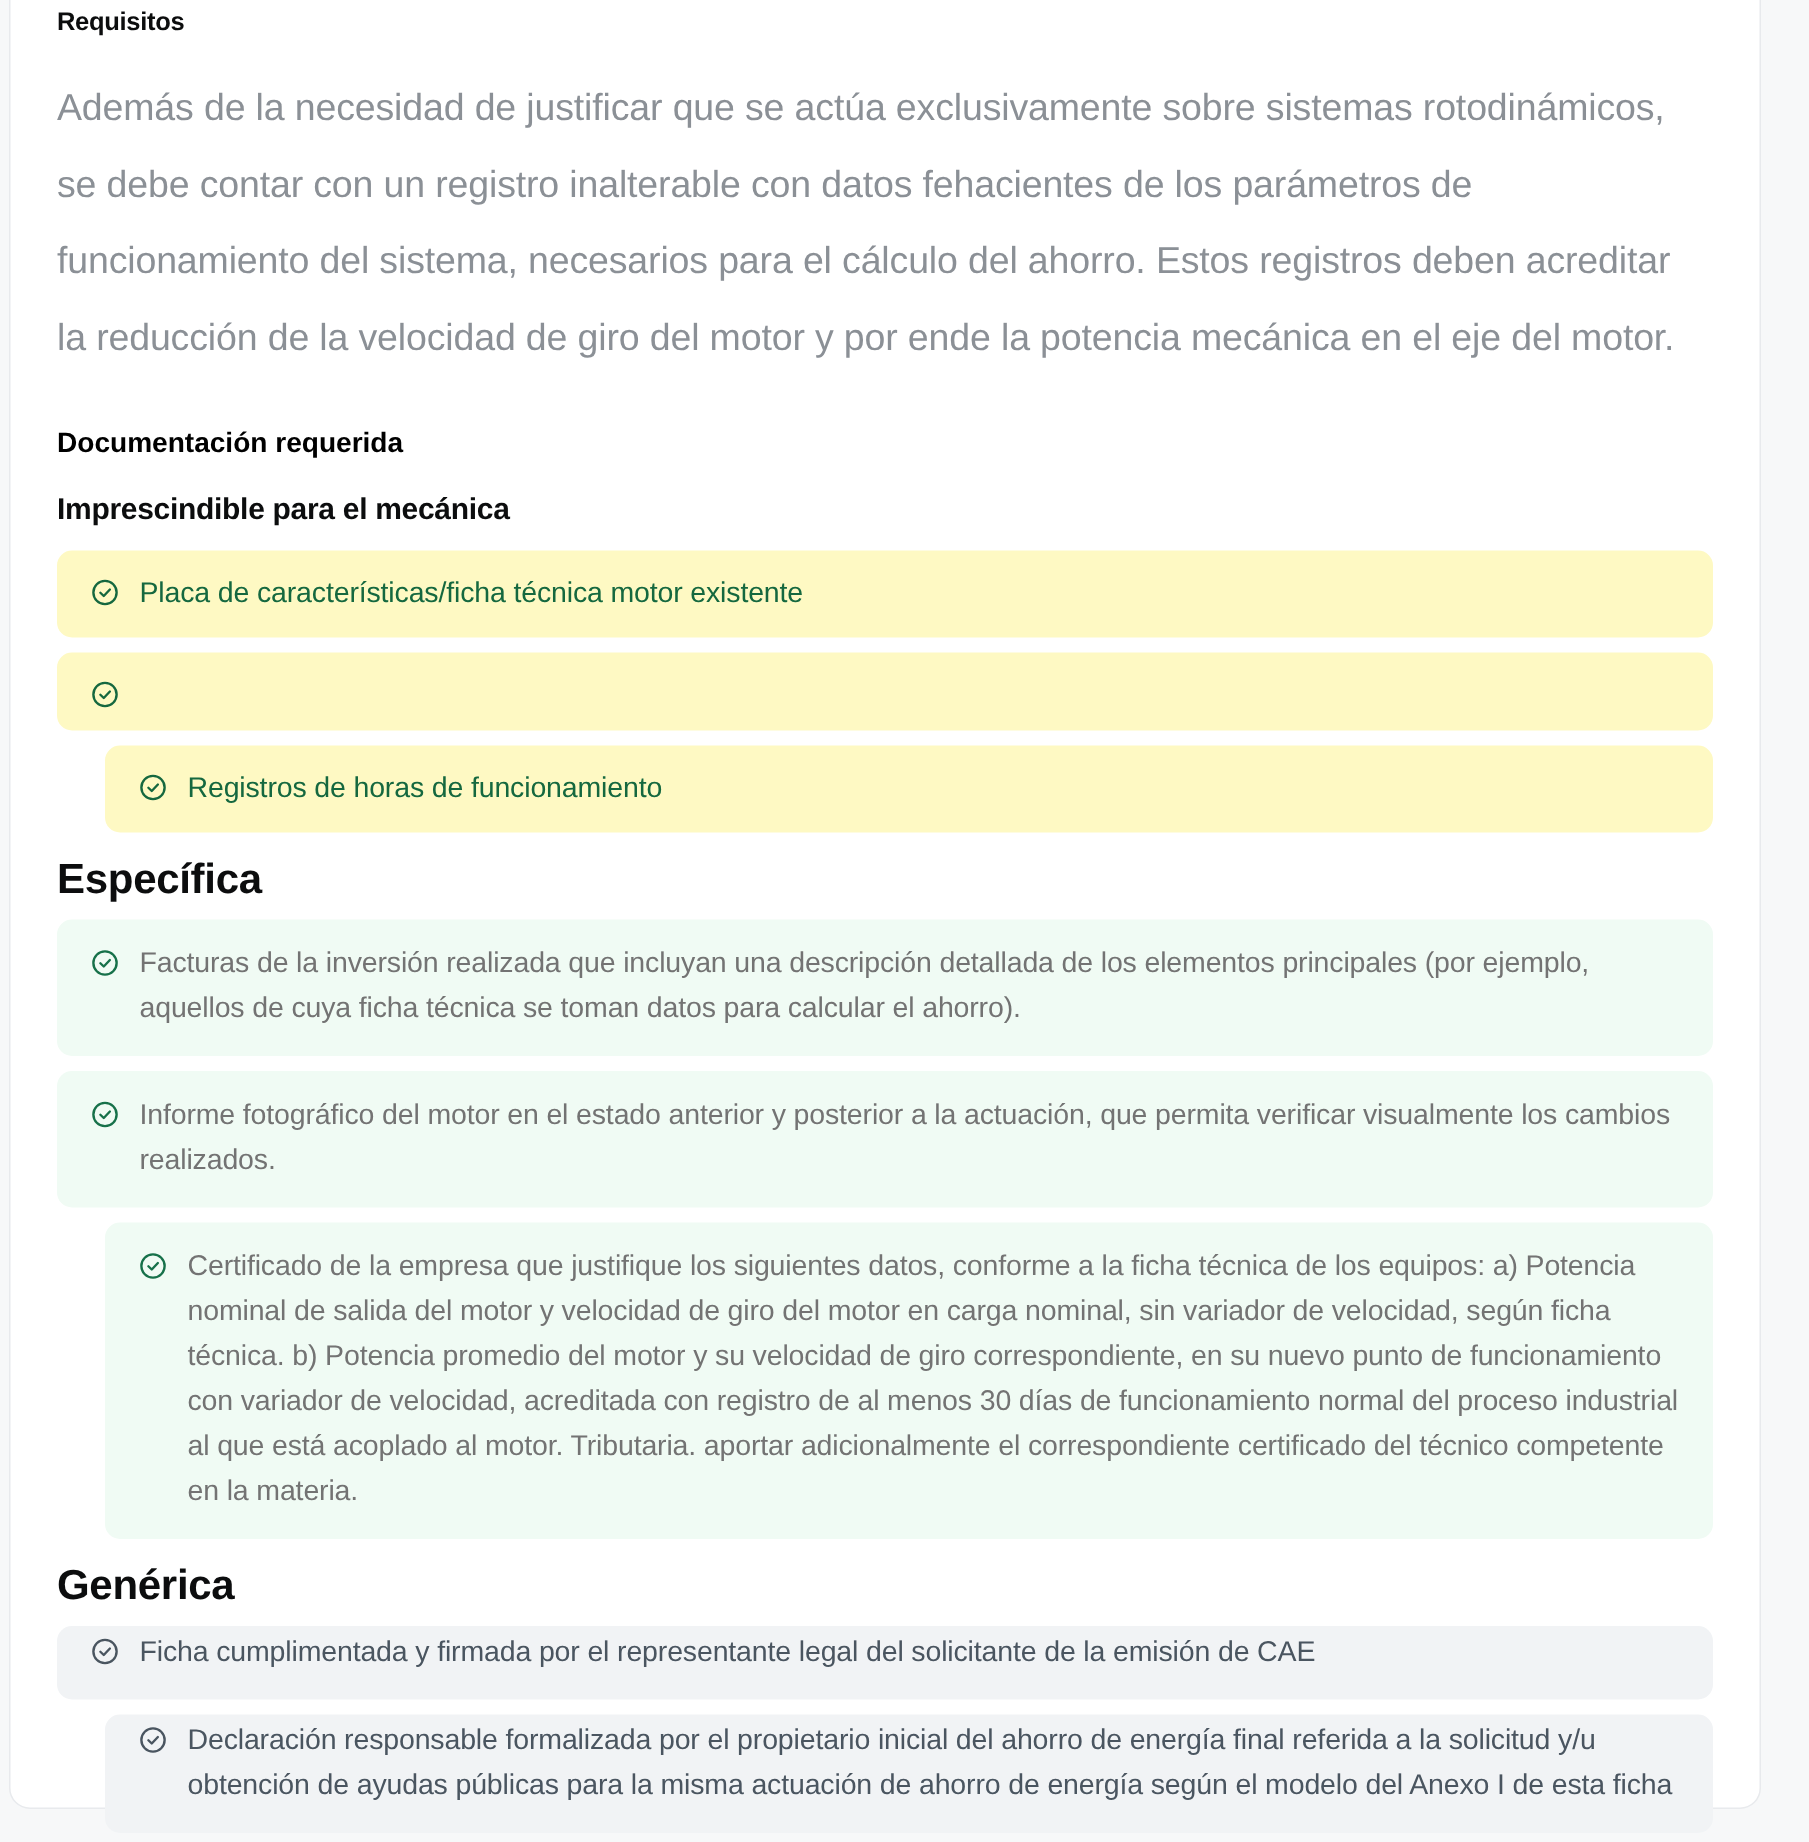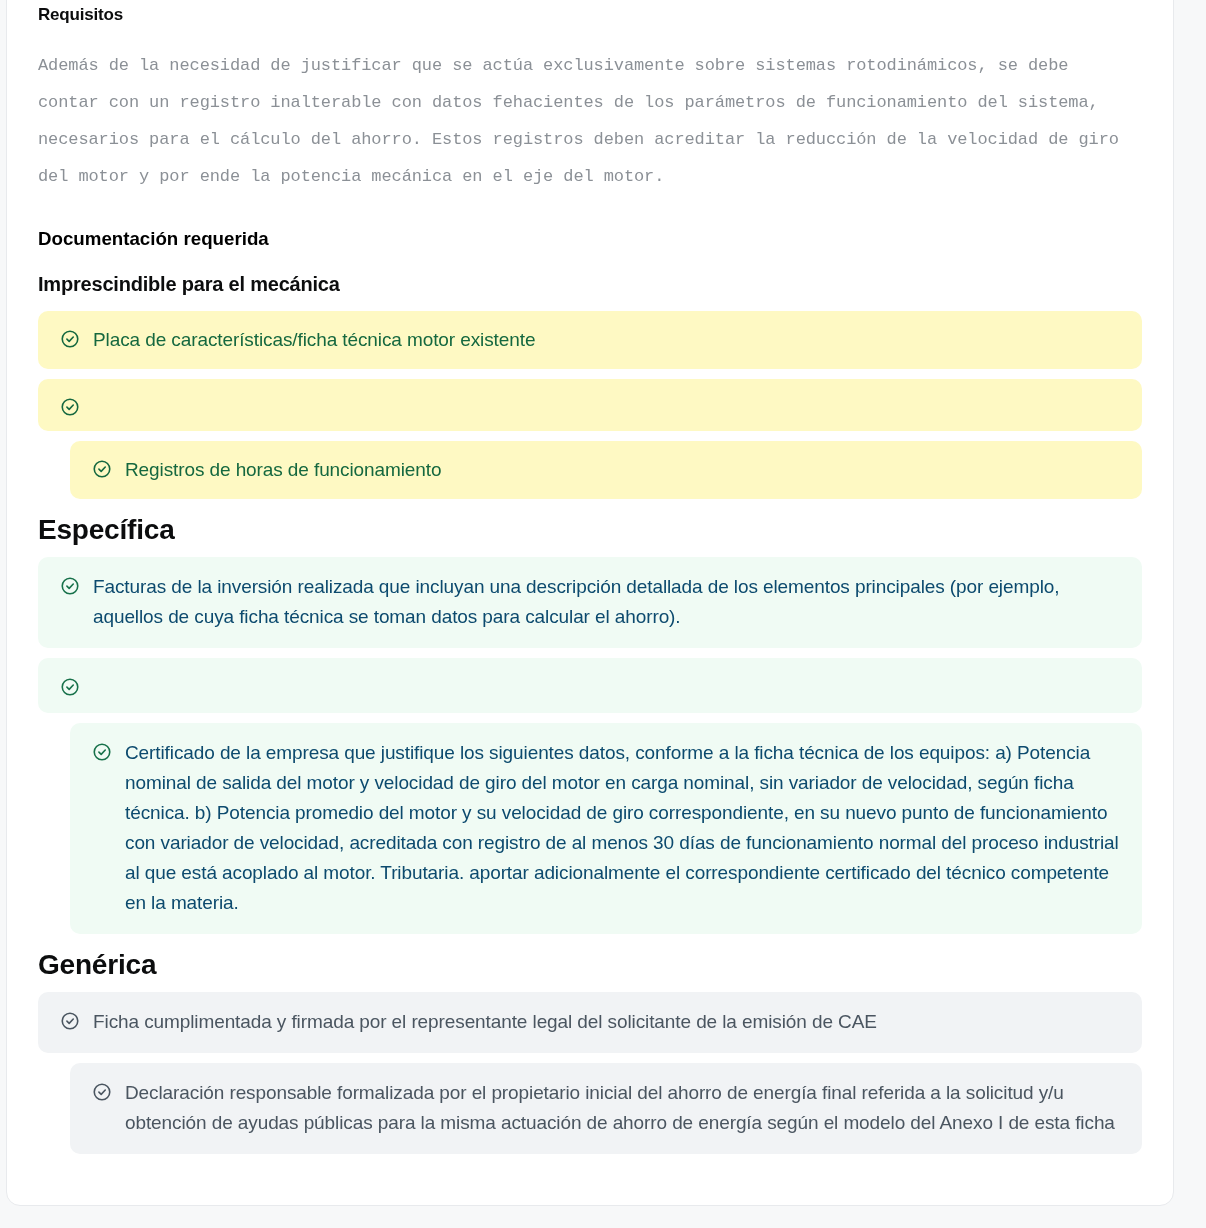--- a/index.html
+++ b/index.html
@@ -61,26 +61,25 @@
 
   h3.group-title {
     font-size: 28px;
     line-height: 26px;
     font-weight: 700;
     color: #0c0d0e;
     letter-spacing: -0.2px;
   }
 
   p.body-text {
-    font-size: 17px;
-    line-height: 37px;
+    font-size: 25px;
+    line-height: 51px;
     color: #8b9096;
     letter-spacing: -0.1px;
     max-width: 1100px;
-    font-family: Liberation Mono, monospace;
   }
 
   
   .gap-req-body { height: 18px; }
   .gap-body-doc { height: 33px; }
   .gap-doc-sub  { height: 21px; }
   .gap-list-head{ height: 18px; }
   .gap-head-list{ height: 14px; }
 
   
@@ -111,30 +110,30 @@
     letter-spacing: -0.1px;
   }
 
   
   li.item.tone-mint { background: #fef9c3; }
   li.item.tone-mint .label { color: #15683f; }
   li.item.tone-mint .icon { color: #15683f; }
 
   
   li.item.tone-pale { background: #f0fbf4; }
-  li.item.tone-pale .label { color: #0c4a6e; }
+  li.item.tone-pale .label { color: #737373; }
   li.item.tone-pale .icon { color: #17714a; }
 
   
   li.item.tone-gray { background: #f1f3f5; }
   li.item.tone-gray .label { color: #4a5560; }
   li.item.tone-gray .icon { color: #4a5560; }
 
   li.item.tone-pale { padding-top: 15px; padding-bottom: 16px; }
-  li.item.tone-gray { padding-top: 15px; padding-bottom: 16px; }
+  li.item.tone-gray { padding-top: 3px; padding-bottom: 16px; }
 </style>
 </head>
 <body>
 
 <div class="page-bg"></div>
 
 <div class="card">
   <div class="card-inner">
 
     <h2 class="section-title">Requisitos</h2>
@@ -182,20 +181,21 @@
               <circle cx="12" cy="12" r="9.3"></circle>
               <path d="M8.3 12.2 L11 14.8 L15.9 9.6"></path>
             </svg>
             <span class="label">Facturas de la inversión realizada que incluyan una descripción detallada de los elementos principales (por ejemplo, aquellos de cuya ficha técnica se toman datos para calcular el ahorro).</span>
           </li>
           <li class="item tone-pale">
             <svg class="icon" viewBox="0 0 24 24" fill="none" stroke="currentColor" stroke-width="1.9" stroke-linecap="round" stroke-linejoin="round">
               <circle cx="12" cy="12" r="9.3"></circle>
               <path d="M8.3 12.2 L11 14.8 L15.9 9.6"></path>
             </svg>
+            <span class="label">Informe fotográfico del motor en el estado anterior y posterior a la actuación, que permita verificar visualmente los cambios realizados.</span>
           </li>
           <li class="item tone-pale">
             <svg class="icon" viewBox="0 0 24 24" fill="none" stroke="currentColor" stroke-width="1.9" stroke-linecap="round" stroke-linejoin="round">
               <circle cx="12" cy="12" r="9.3"></circle>
               <path d="M8.3 12.2 L11 14.8 L15.9 9.6"></path>
             </svg>
             <span class="label">Certificado de la empresa que justifique los siguientes datos, conforme a la ficha técnica de los equipos: a) Potencia nominal de salida del motor y velocidad de giro del motor en carga nominal, sin variador de velocidad, según ficha técnica. b) Potencia promedio del motor y su velocidad de giro correspondiente, en su nuevo punto de funcionamiento con variador de velocidad, acreditada con registro de al menos 30 días de funcionamiento normal del proceso industrial al que está acoplado al motor. Tributaria. aportar adicionalmente el correspondiente certificado del técnico competente en la materia.</span>
           </li>
         </ul>
         <div class="gap-list-head"></div>

